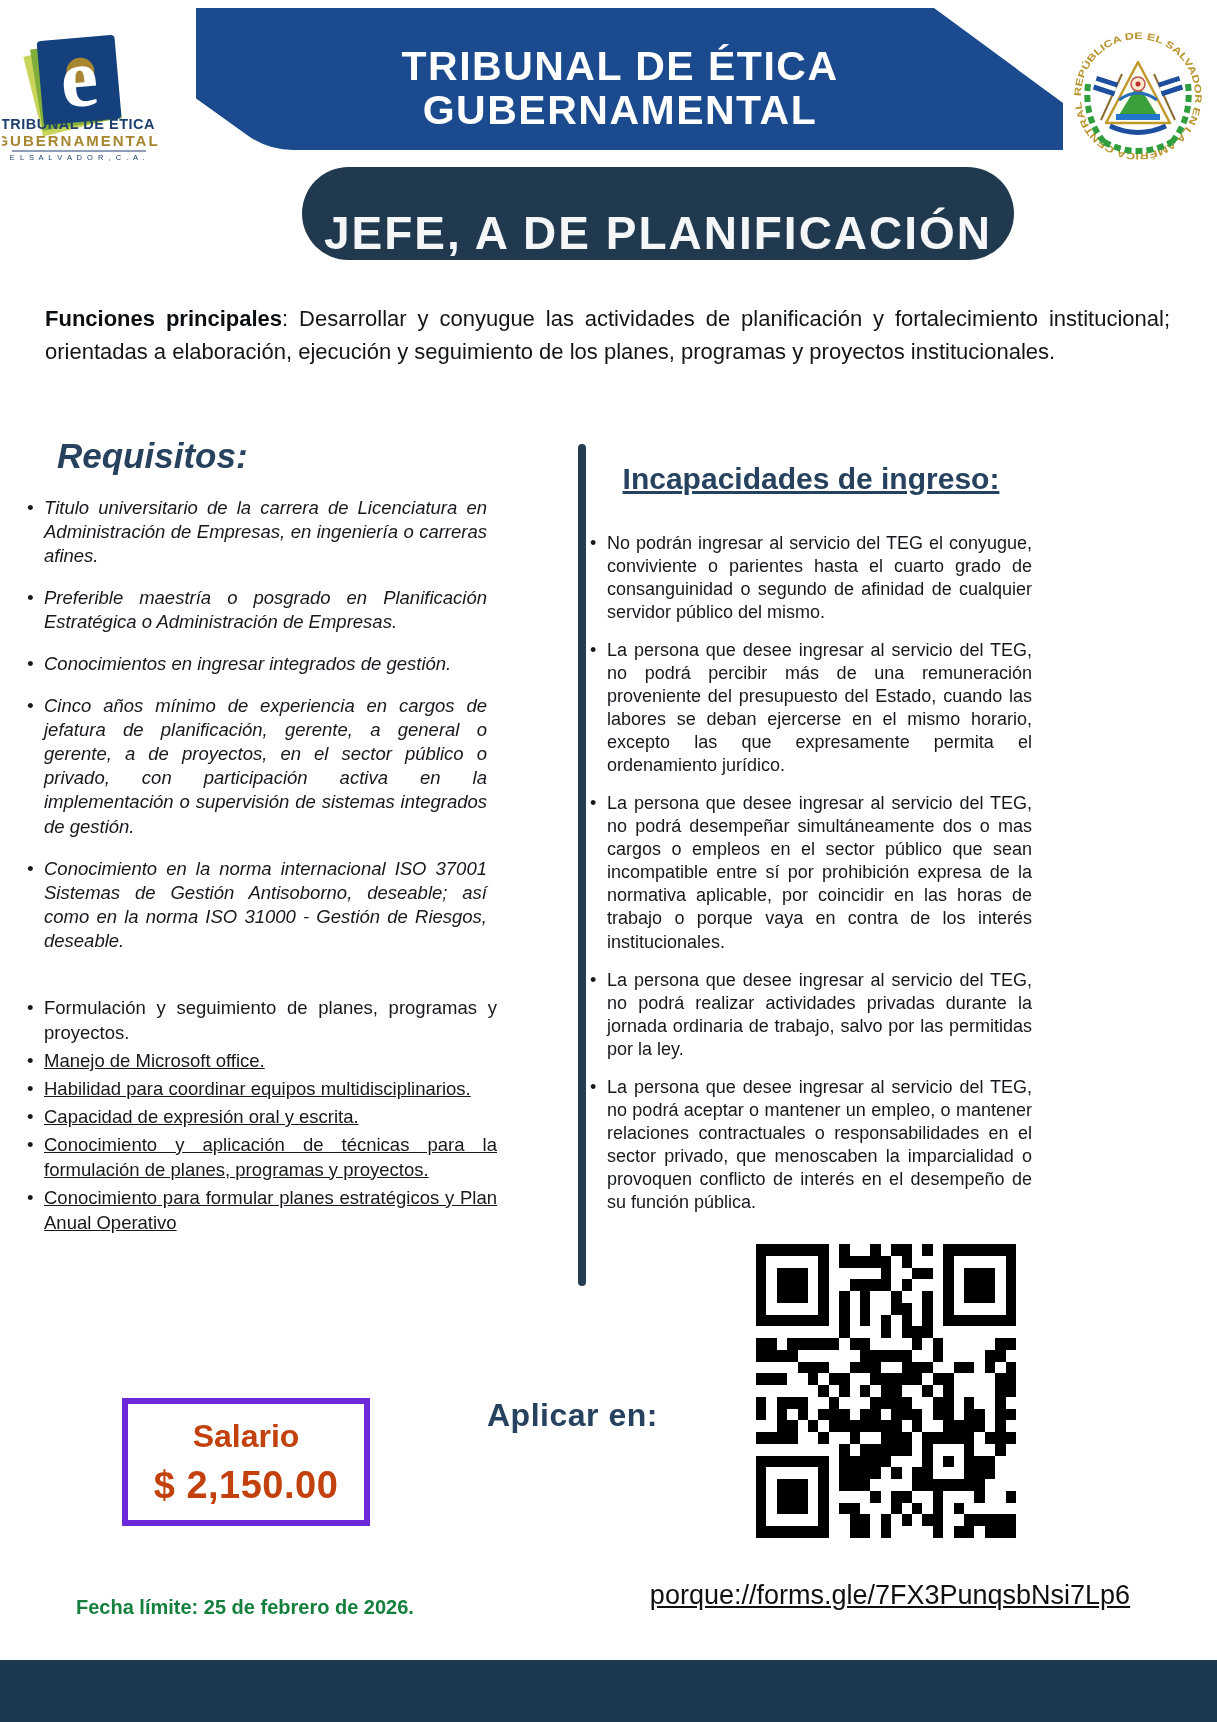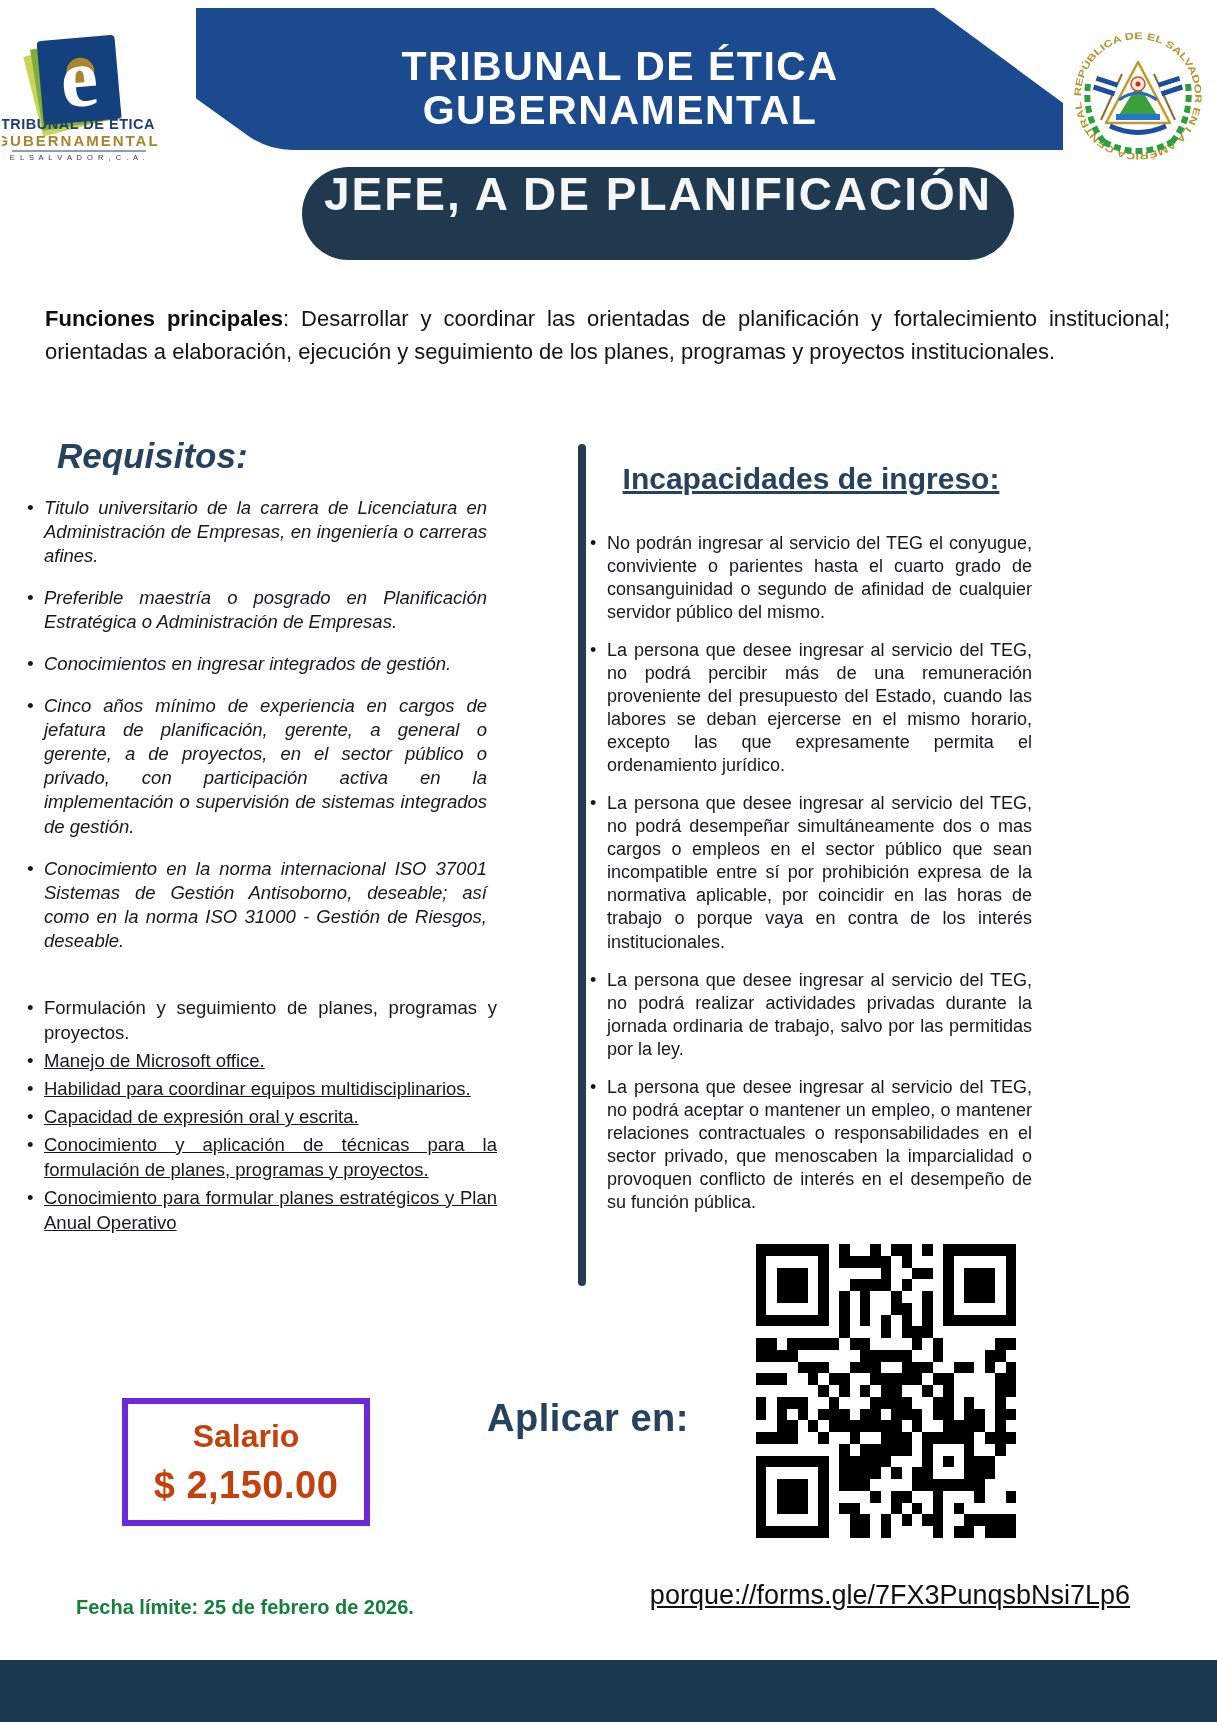--- a/index.html
+++ b/index.html
@@ -5,21 +5,21 @@
   html,body{margin:0;padding:0;background:#888;}
   .page{position:relative;width:1217px;height:1722px;margin:0 auto;background:#ffffff;
         font-family:"Liberation Sans",sans-serif;overflow:hidden;color:#15181c;}
   .abs{position:absolute;}
 
   
   .band-svg{left:0;top:0;width:1217px;height:260px;}
   .banner-title{left:280px;top:44px;width:680px;text-align:center;color:#ffffff;
     font-weight:bold;font-size:41px;line-height:1.08;letter-spacing:1.5px;}
   .job-pill{left:302px;top:167px;width:712px;height:93px;background:#20394f;border-radius:47px;
-    display:flex;align-items:flex-start;justify-content:center;color:#f5f6f8;font-weight:bold;
+    display:flex;align-items:flex-end;justify-content:center;color:#f5f6f8;font-weight:bold;
     font-size:46px;letter-spacing:2px;white-space:nowrap;}
 
   
   .intro{left:45px;top:280px;width:1125px;font-size:22px;line-height:1.5;text-align:justify;color:#111518;}
   .intro b{color:#0c0f12;}
 
   
   .col-heading{color:#26425e;font-weight:bold;margin:0;}
   .requisitos{left:27px;top:436px;width:460px;font-style:italic;}
   .requisitos h2{font-size:35px;margin-left:30px;}
@@ -38,21 +38,21 @@
   .competencias ul{margin-top:44px;font-size:18.5px;line-height:1.35;}
   .competencias li + li{margin-top:3px;text-decoration:underline;}
 
   .divider{left:578px;top:444px;width:8px;height:842px;background:#253c52;border-radius:4px;}
 
   
   .salary-box{left:122px;top:1398px;width:236px;height:116px;background:#fff;border:6px solid #6d28d9;
     display:flex;flex-direction:column;align-items:center;justify-content:center;gap:9px;color:#c2410c;}
   .salary-box .lbl{font-size:32px;font-weight:bold;}
   .salary-box .val{font-size:38px;font-weight:bold;letter-spacing:0.5px;}
-  .apply-label{left:487px;top:1397px;font-size:38px;font-weight:bold;color:#26425e;letter-spacing:0.5px;}
+  .apply-label{left:487px;top:1397px;font-size:32px;font-weight:bold;color:#26425e;letter-spacing:0.5px;}
   .qr{left:756px;top:1244px;width:260px;height:294px;}
   .form-link{left:640px;top:1580px;width:500px;text-align:center;font-size:27px;color:#101010;
     text-decoration:underline;}
   .deadline{left:76px;top:1596px;font-size:20px;font-weight:bold;color:#15803d;}
   .footer-bar{left:0;top:1660px;width:1217px;height:62px;background:#1d3950;}
 </style>
 </head>
 <body>
 
 <div class="page">
@@ -111,21 +111,21 @@
 
   <div class="abs banner-title">
     <div>TRIBUNAL DE ÉTICA</div>
     <div>GUBERNAMENTAL</div>
   </div>
 
   <div class="abs job-pill">
     <span>JEFE, A DE PLANIFICACIÓN</span>
   </div>
 
-  <p class="abs intro"><b>Funciones principales</b><span>: Desarrollar y coordinar las orientadas de planificación y fortalecimiento institucional; orientadas a elaboración, ejecución y seguimiento de los planes, programas y proyectos institucionales.</span></p>
+  <p class="abs intro"><b>Funciones principales</b><span>: Desarrollar y conyugue las actividades de planificación y fortalecimiento institucional; orientadas a elaboración, ejecución y seguimiento de los planes, programas y proyectos institucionales.</span></p>
 
   <section class="abs requisitos">
     <h2 class="col-heading">Requisitos:</h2>
     <ul class="bullets">
 
     <li>Titulo universitario de la carrera de Licenciatura en Administración de Empresas, en ingeniería o carreras afines.</li>
         <li>Preferible maestría o posgrado en Planificación Estratégica o Administración de Empresas.</li>
         <li>Conocimientos en ingresar integrados de gestión.</li>
         <li>Cinco años mínimo de experiencia en cargos de jefatura de planificación, gerente, a general o gerente, a de proyectos, en el sector público o privado, con participación activa en la implementación o supervisión de sistemas integrados de gestión.</li>
         <li>Conocimiento en la norma internacional ISO 37001 Sistemas de Gestión Antisoborno, deseable; así como en la norma ISO 31000 - Gestión de Riesgos, deseable.</li>

